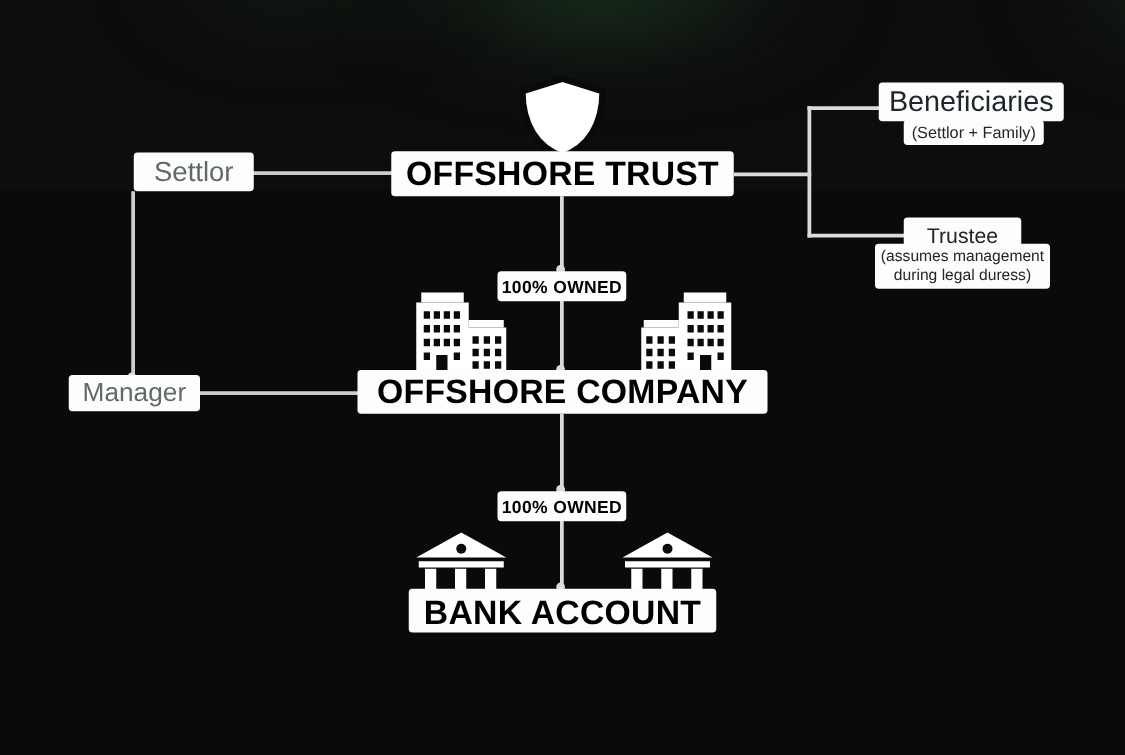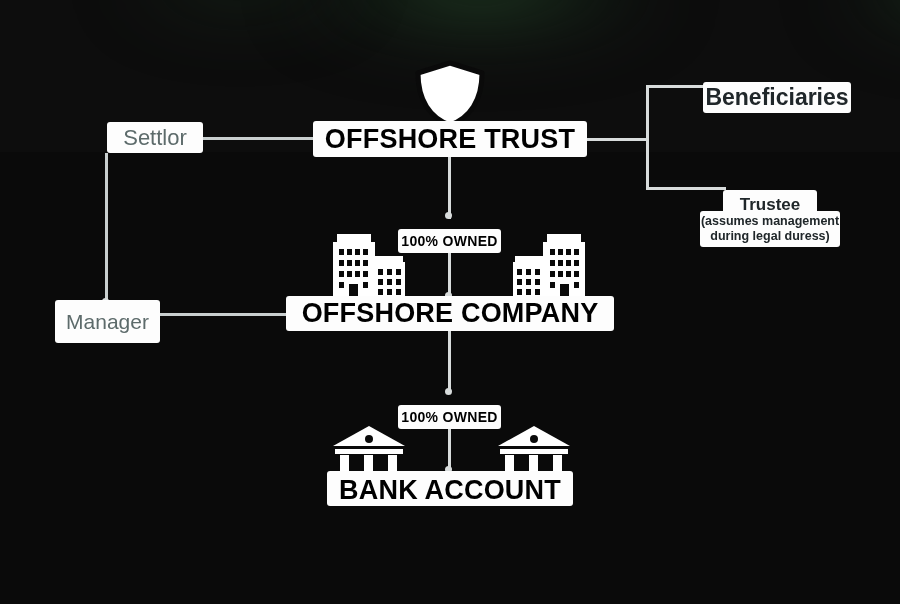--- a/index.html
+++ b/index.html
@@ -76,41 +76,39 @@
     letter-spacing: 0.2px;
     padding: 0 23px;
   }
   .box-side {
     color: #5d6b6b;
     font-weight: normal;
     padding: 0 9px;
   }
   .box-sub {
     color: #20272a;
-    font-weight: bold;
+    font-weight: normal;
     padding: 0 8px;
     text-align: center;
     line-height: 1.18;
     flex-direction: column;
-    margin-top: 16px;
   }
   .box-tag {
     color: #000;
     font-weight: bold;
     padding: 12px 8px;
     letter-spacing: 0.3px;
-    margin-top: 12px;
   }
 
   #trust-box   { left: 313px; top: 121px; width: 274px; height: 36px; font-size: 27px; }
   #company-box { left: 286px; top: 296px; width: 328px; height: 35px; font-size: 27px; }
   #bank-box    { left: 327px; top: 471px; width: 246px; height: 35px; font-size: 27px; align-items: flex-end; }
 
   #settlor-box { left: 59px;  top: 122px; width: 96px;  height: 31px; font-size: 22px; margin-left: 48px; }
-  #manager-box { left: 55px;  top: 300px; width: 105px; height: 43px; font-size: 21px; }
+  #manager-box { left: 55px;  top: 300px; width: 105px; height: 29px; font-size: 21px; }
 
   #beneficiaries-box { left: 703px; top: 66px;  width: 148px; height: 31px; font-size: 23px; }
   #beneficiaries-sub { left: 723px; top: 96px;  width: 112px; height: 20px; font-size: 13px; }
   #trustee-box       { left: 723px; top: 174px; width: 94px;  height: 30px; font-size: 23px; }
   #trustee-sub       { left: 700px; top: 195px; width: 140px; height: 36px; font-size: 12.5px; align-items: center; }
 
   #owned-1 { left: 398px; top: 217px; width: 103px; height: 20px; font-size: 14px; }
   #owned-2 { left: 398px; top: 393px; width: 103px; height: 20px; font-size: 14px; }
 
   
@@ -279,20 +277,23 @@
     <span>OFFSHORE COMPANY</span>
   </div>
 
   <div class="box box-primary" id="bank-box">
     <span>BANK ACCOUNT</span>
   </div>
 
   <div class="box box-sub" id="beneficiaries-box" style="color:#20272a;font-size:23px;">
     <span>Beneficiaries</span>
   </div>
+  <div class="box box-sub" id="beneficiaries-sub">
+    <span>(Settlor + Family)</span>
+  </div>
 
   <div class="box box-sub" id="trustee-box" style="color:#20272a;font-size:17px;">
     <span>Trustee</span>
   </div>
   <div class="box box-sub" id="trustee-sub">
     <span>(assumes management</span>
     <span>during legal duress)</span>
   </div>
 
   <div class="box box-tag" id="owned-1">

